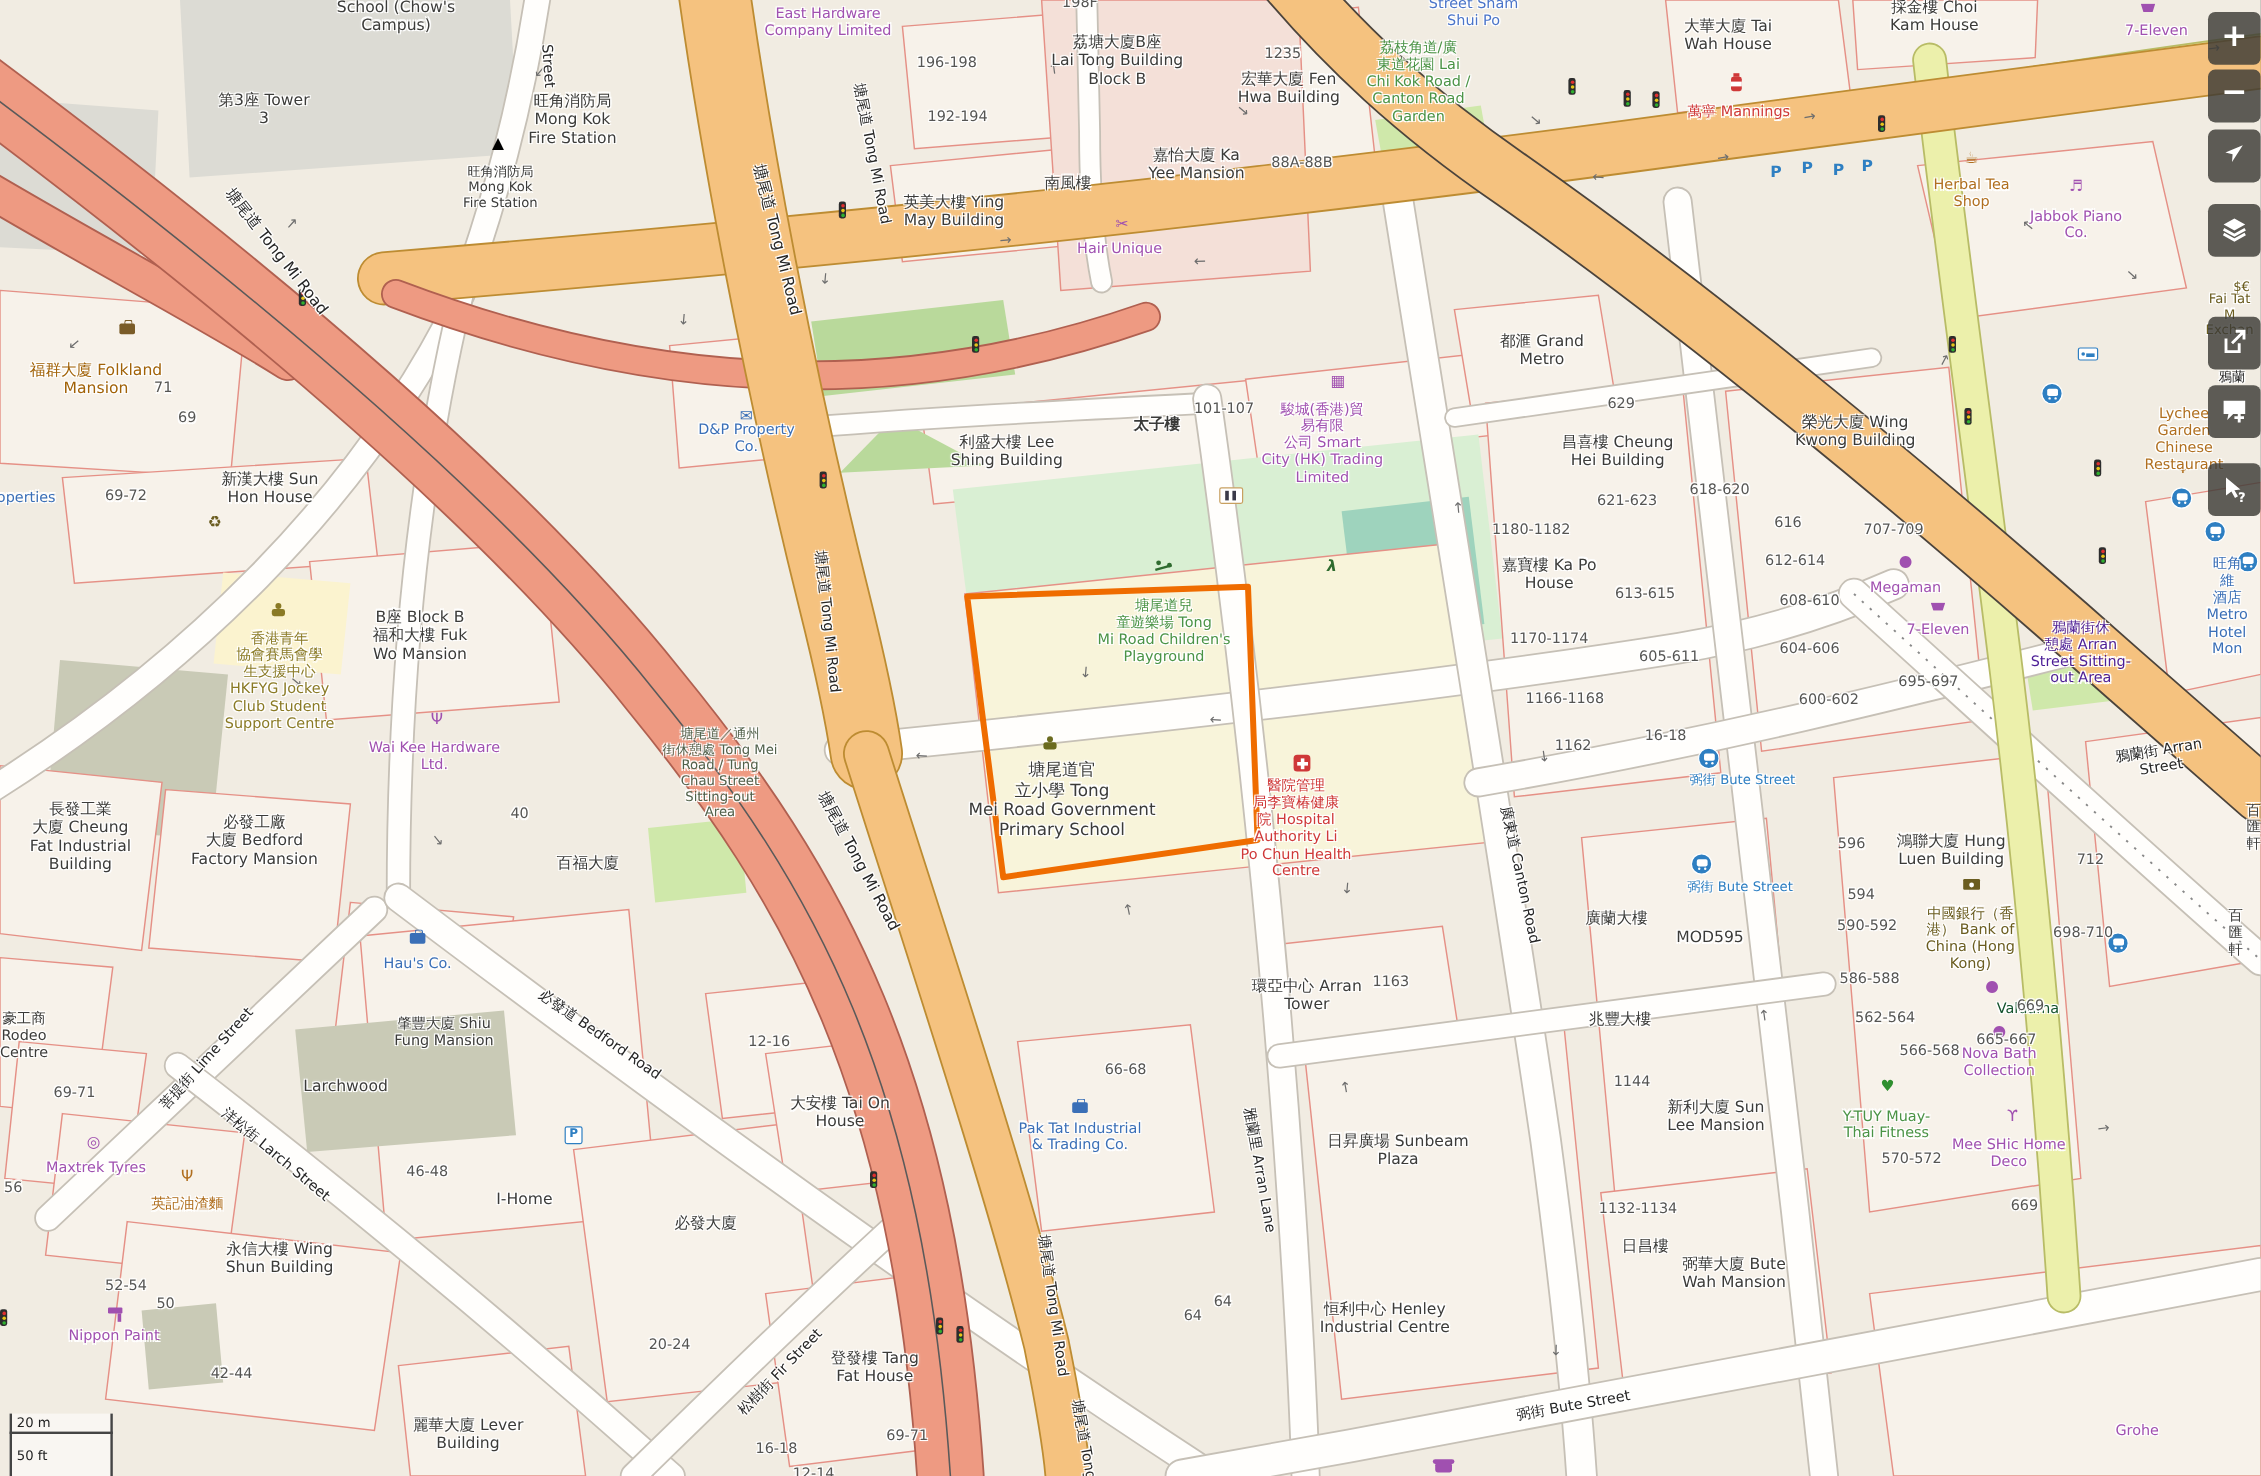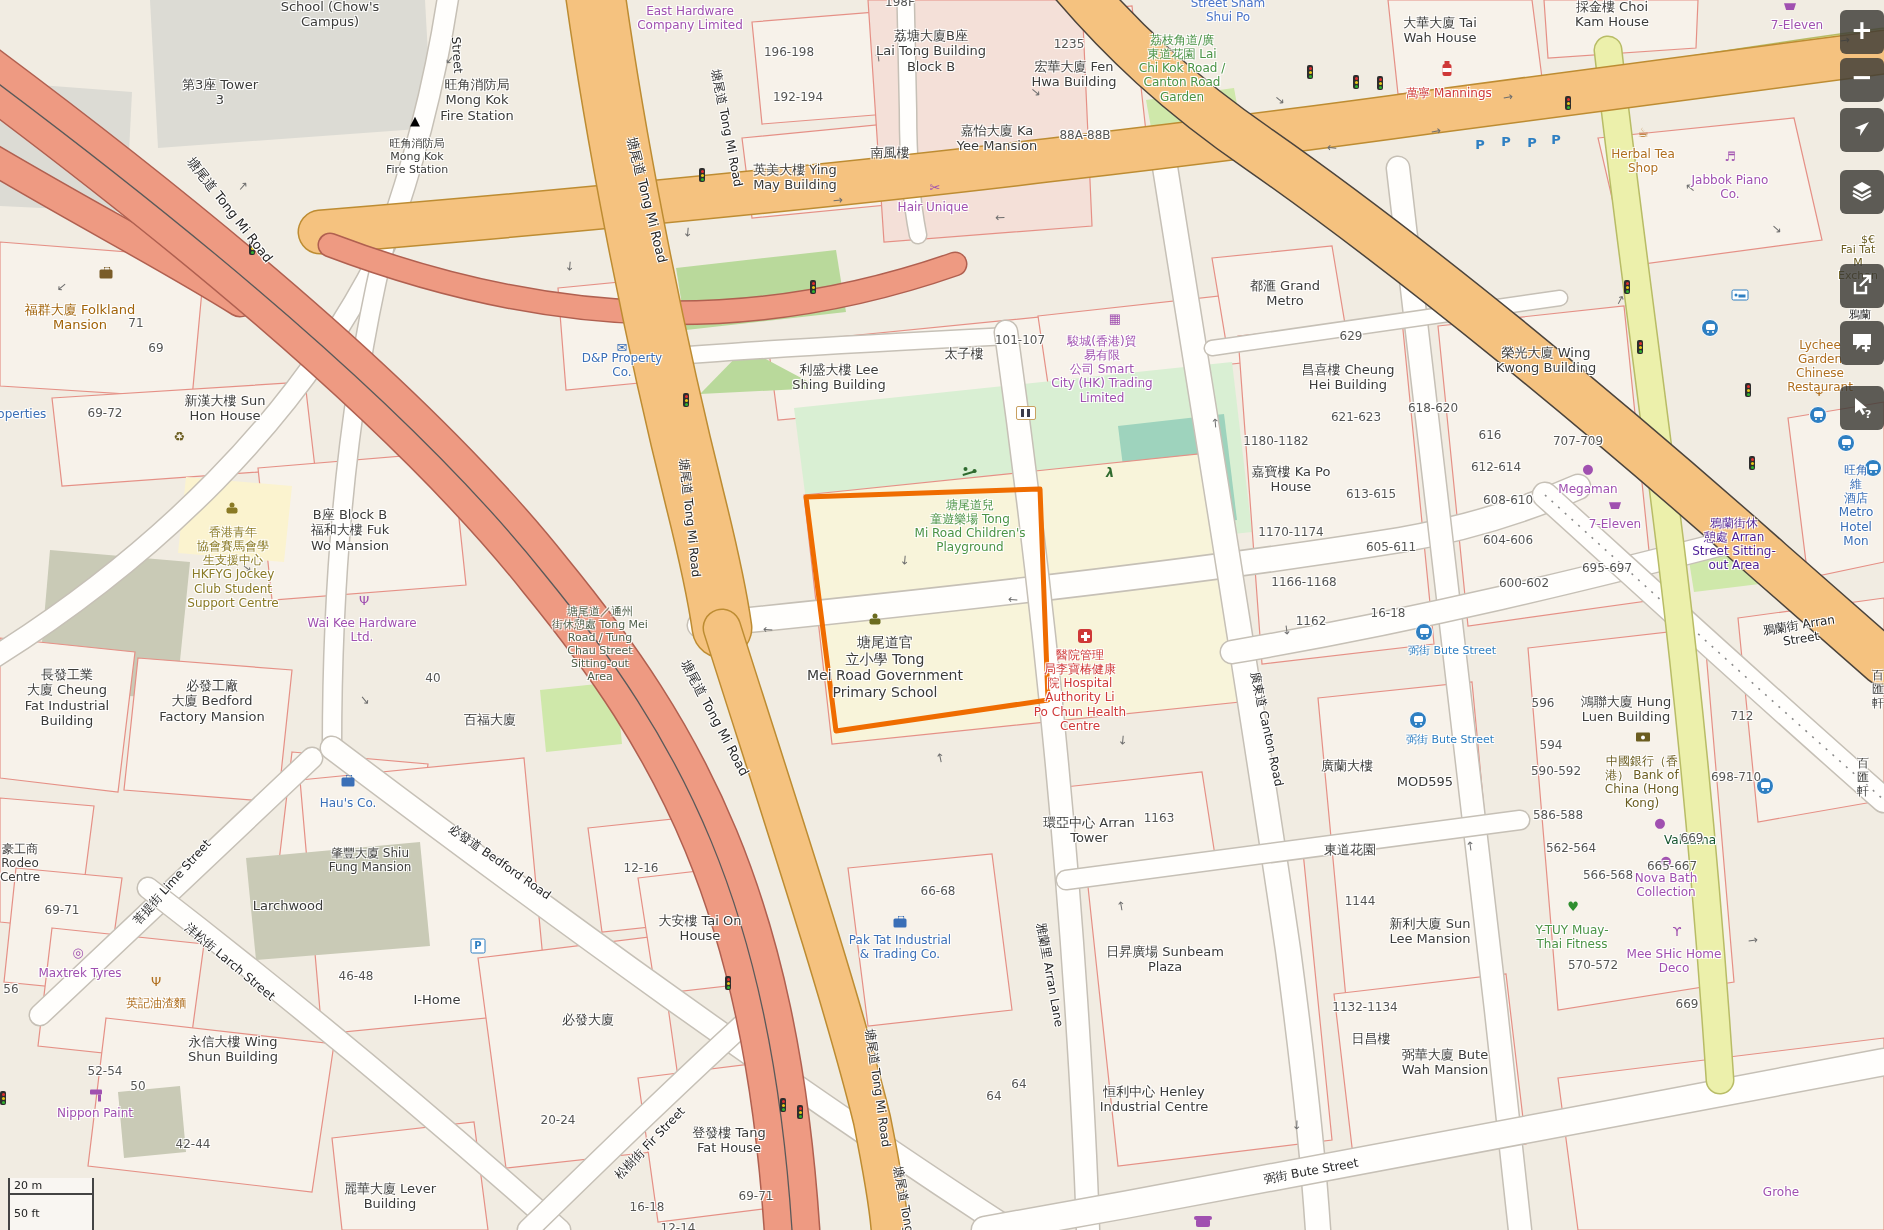--- a/index.html
+++ b/index.html
@@ -337,21 +337,21 @@
       <div class="lbl" style="left: 1643px; top: 161px; color: rgb(176, 111, 31); font-size: 12px;">Herbal Tea
 Shop</div>
       <div class="lbl" style="left: 1730px; top: 187px; color: rgb(160, 80, 176); font-size: 12px;">Jabbok Piano
 Co.</div>
       <div class="lbl" style="left: 1285px; top: 293px; color: rgb(59, 59, 57); font-size: 13px;">都滙 Grand
 Metro</div>
       <div class="lbl" style="left: 622px; top: 365px; color: rgb(58, 111, 183); font-size: 12px;">D&amp;P Property
 Co.</div>
       <div class="lbl" style="left: 839px; top: 377px; color: rgb(59, 59, 57); font-size: 13px;">利盛大樓 Lee
 Shing Building</div>
-      <div class="lbl" style="left: 964px; top: 354px; color: rgb(59, 59, 57); font-size: 13px;">太子樓</div>
+      <div class="lbl" style="left: 964px; top: 354px; color: rgb(59, 59, 57); font-size: 13px; font-weight: bold;">太子樓</div>
       <div class="lbl" style="left: 1020px; top: 340px; color: rgb(85, 85, 83); font-size: 12px;">101-107</div>
       <div class="lbl" style="left: 1102px; top: 369px; color: rgb(160, 80, 176); font-size: 12px;">駿城(香港)貿
 易有限
 公司 Smart
 City (HK) Trading
 Limited</div>
       <div class="lbl" style="left: 970px; top: 526px; color: rgb(74, 147, 69); font-size: 12px;">塘尾道兒
 童遊樂場 Tong
 Mi Road Children's
 Playground</div>
@@ -487,21 +487,21 @@
 Deco</div>
       <div class="lbl" style="left: 1593px; top: 965px; color: rgb(85, 85, 83); font-size: 12px;">570-572</div>
       <div class="lbl" style="left: 1687px; top: 1004px; color: rgb(85, 85, 83); font-size: 12px;">669</div>
       <div class="lbl" style="left: 1543px; top: 703px; color: rgb(85, 85, 83); font-size: 12px;">596</div>
       <div class="lbl" style="left: 1551px; top: 745px; color: rgb(85, 85, 83); font-size: 12px;">594</div>
       <div class="lbl" style="left: 1556px; top: 771px; color: rgb(85, 85, 83); font-size: 12px;">590-592</div>
       <div class="lbl" style="left: 1558px; top: 815px; color: rgb(85, 85, 83); font-size: 12px;">586-588</div>
       <div class="lbl" style="left: 1571px; top: 848px; color: rgb(85, 85, 83); font-size: 12px;">562-564</div>
       <div class="lbl" style="left: 1347px; top: 766px; color: rgb(59, 59, 57); font-size: 13px;">廣蘭大樓</div>
       <div class="lbl" style="left: 1425px; top: 782px; color: rgb(59, 59, 57); font-size: 13px;">MOD595</div>
-      <div class="lbl" style="left: 1350px; top: 850px; color: rgb(59, 59, 57); font-size: 13px;">東道花園</div>
+      <div class="lbl" style="left: 1350px; top: 850px; color: rgb(59, 59, 57); font-size: 13px;">兆豐大樓</div>
       <div class="lbl" style="left: 1360px; top: 901px; color: rgb(85, 85, 83); font-size: 12px;">1144</div>
       <div class="lbl" style="left: 1430px; top: 931px; color: rgb(59, 59, 57); font-size: 13px;">新利大廈 Sun
 Lee Mansion</div>
       <div class="lbl" style="left: 1365px; top: 1007px; color: rgb(85, 85, 83); font-size: 12px;">1132-1134</div>
       <div class="lbl" style="left: 1371px; top: 1039px; color: rgb(59, 59, 57); font-size: 13px;">日昌樓</div>
       <div class="lbl" style="left: 1445px; top: 1062px; color: rgb(59, 59, 57); font-size: 13px;">弼華大廈 Bute
 Wah Mansion</div>
       <div class="lbl" style="left: 1878px; top: 689px; color: rgb(59, 59, 57); font-size: 12px;">百匯軒</div>
       <div class="lbl" style="left: 1863px; top: 777px; color: rgb(59, 59, 57); font-size: 12px;">百匯軒</div>
       <div class="lbl" style="left: 1742px; top: 716px; color: rgb(85, 85, 83); font-size: 12px;">712</div>

